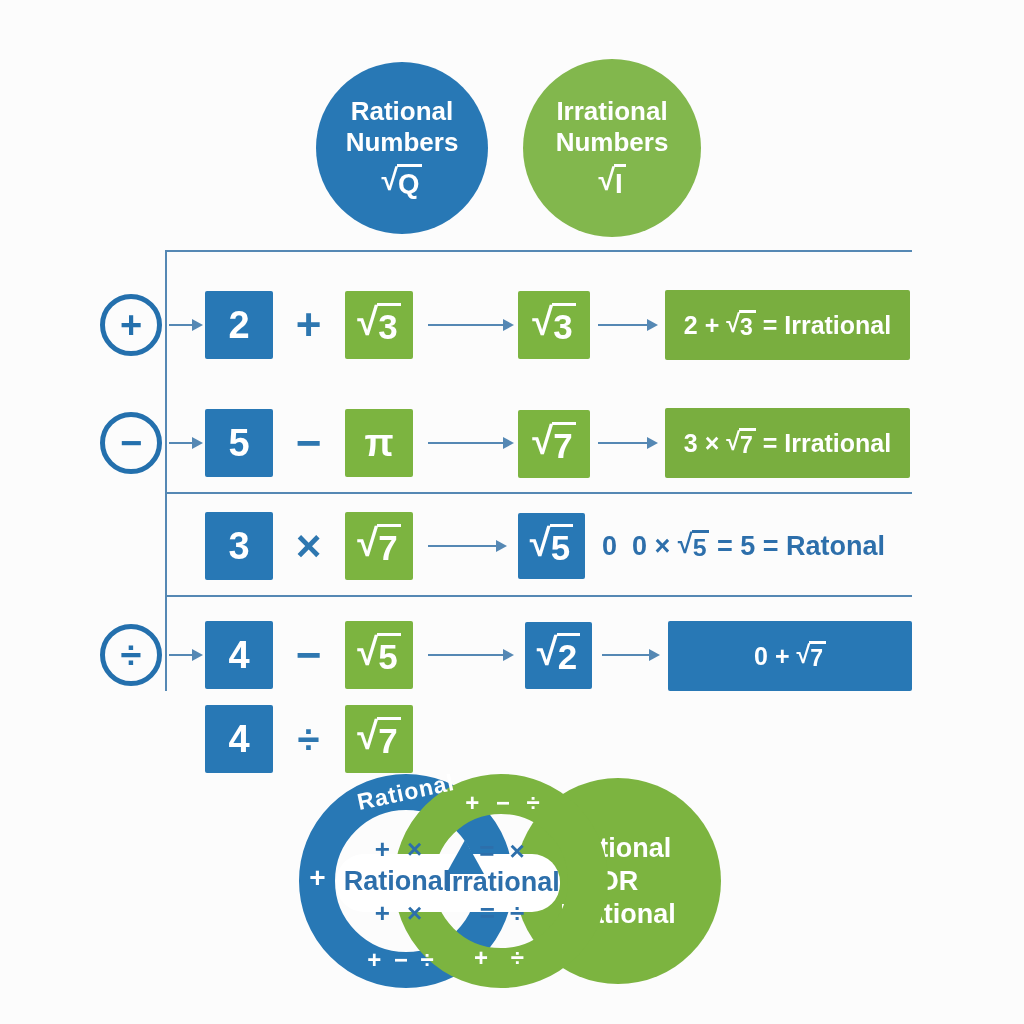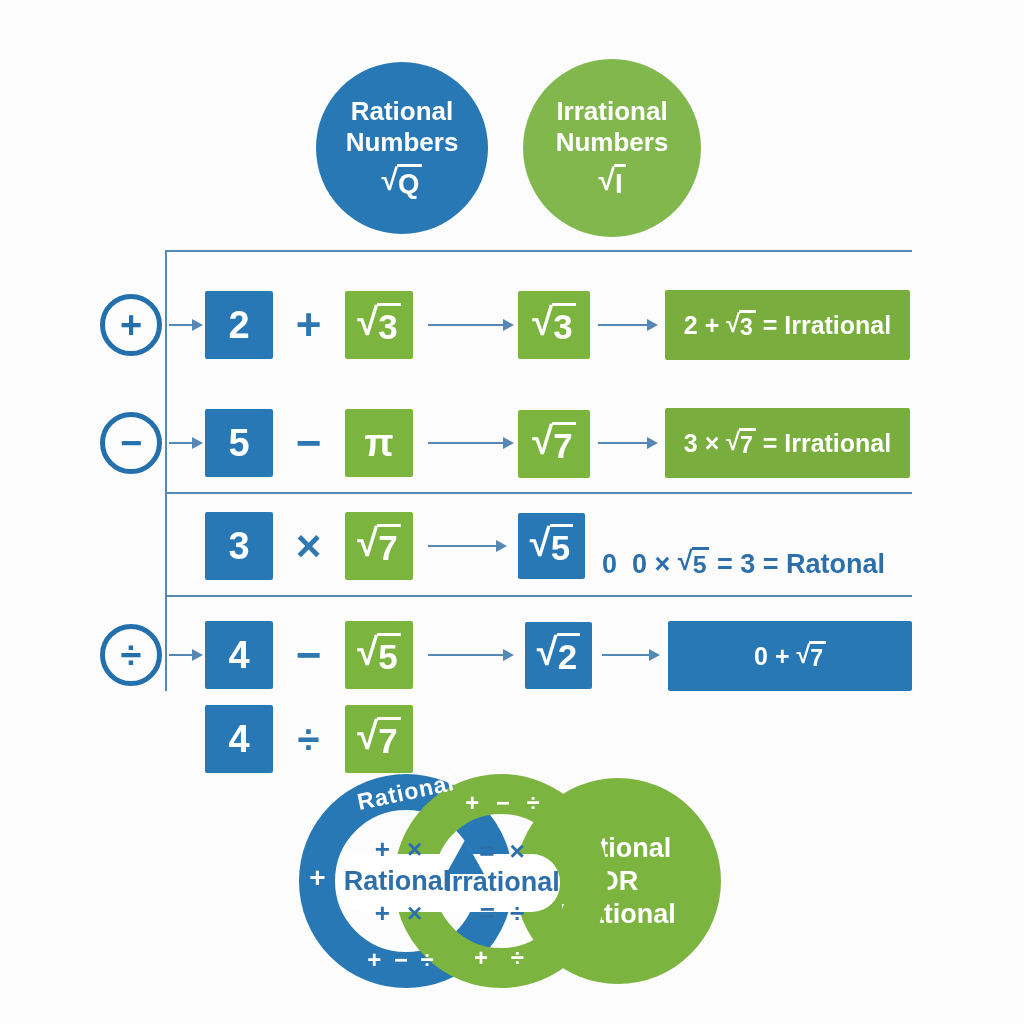--- a/index.html
+++ b/index.html
@@ -43,21 +43,21 @@
   
   .sqrt{display:inline-flex;align-items:flex-start;}
   .sqrt .sign{line-height:1.05;}
   .sqrt .cand{border-top:3px solid currentColor;line-height:1.15;padding:1px 3px 0 1px;margin-left:-1px;font-size:0.92em;}
 
   
   .result{display:flex;align-items:center;justify-content:center;color:#fff;font-size:25px;border-radius:2px;}
   .result.green{background:#79ae3f;}
   .result.blue{background:var(--blue);}
   .pre,.post{white-space:pre;}
-  .rowtext{display:flex;align-items:flex-end;color:var(--tblue);font-size:27px;white-space:pre;}
+  .rowtext{display:flex;align-items:center;color:var(--tblue);font-size:27px;white-space:pre;}
 
   
   .ring{border-radius:50%;}
   .ring.blue{border:36px solid var(--blue);}
   .ring.green{border:40px solid var(--green);}
   .solidcircle{border-radius:50%;background:var(--green);display:flex;flex-direction:column;align-items:center;justify-content:center;
                color:#fff;font-size:27px;line-height:33px;text-align:center;}
   .vtext{text-align:center;}
   .vwhite{color:#fff;}
   .vblue{color:var(--tblue);}
@@ -167,21 +167,21 @@
       </span>
   </div>
   <div class="abs arrow" style="left:428px;top:545px;width:77px;"></div>
   <div class="abs sq blue" style="left:518px;top:513px;width:67px;height:66px;">
     <span class="sqrt">
         <span class="sign">√</span>
         <span class="cand">5</span>
       </span>
   </div>
   <div class="abs rowtext" style="left:602px;top:512px;height:68px;">
-    <span class="pre">0  0 × </span><span class="sqrt"><span class="sign">√</span><span class="cand">5</span></span><span class="post"> = 3 = Ratonal</span>
+    <span class="pre">0  0 × </span><span class="sqrt"><span class="sign">√</span><span class="cand">5</span></span><span class="post"> = 5 = Ratonal</span>
   </div>
 
   <div class="abs opcircle" style="left:100px;top:624px;">
       <span>÷</span>
     </div>
   <div class="abs arrow" style="left:169px;top:654px;width:32px;"></div>
   <div class="abs sq blue" style="left:205px;top:621px;width:68px;height:68px;">
       <span>4</span>
     </div>
   <div class="abs opsym" style="left:272px;top:621px;width:73px;height:68px;">

